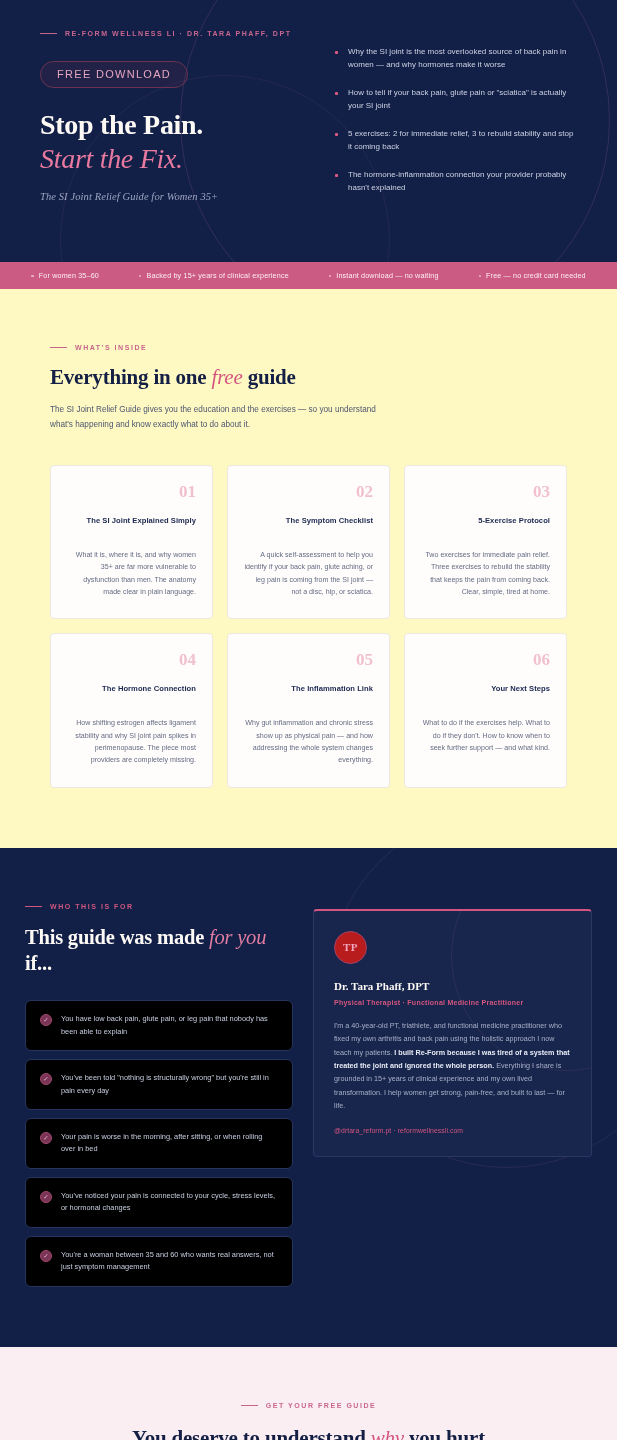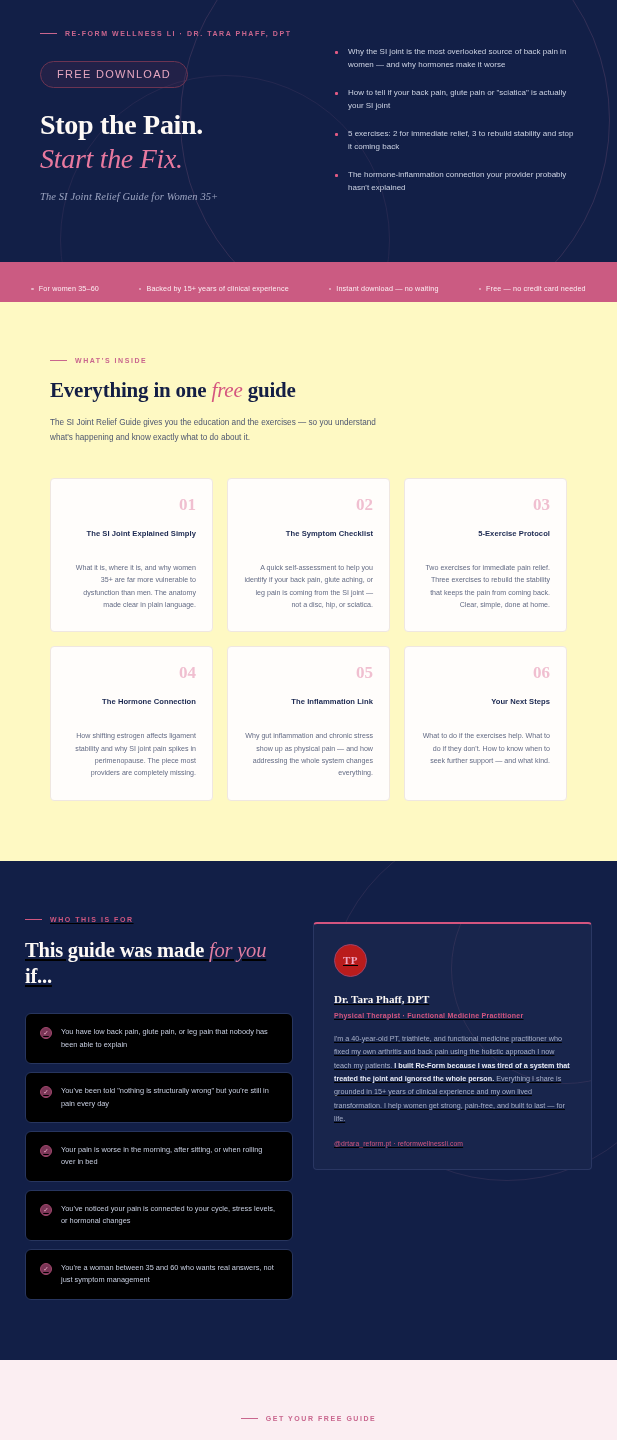--- a/index.html
+++ b/index.html
@@ -121,21 +121,20 @@
     gap: 0;
   }
   .banner-item {
     position: relative;
     font-size: 7.2px;
     color: #fdeef3;
     letter-spacing: 0.15px;
     padding: 0 20px;
     display: flex; align-items: center; gap: 5px;
     white-space: nowrap;
-    margin-top: 13px;
   }
   .banner-item .dot {
     display: inline-block;
     width: 2.5px; height: 2.5px;
     background: rgba(255,255,255,0.55);
     border-radius: 50%;
     flex: none;
   }
 
   
@@ -197,21 +196,20 @@
     line-height: 1.74;
     color: #636b84;
   }
 
   
   .who {
     background: #121f47;
     padding: 55px 25px 60px 25px;
     position: relative;
     overflow: hidden;
-    text-decoration: underline;
   }
   .who-arc {
     position: absolute;
     width: 360px; height: 360px;
     border: 1px solid rgba(197,120,155,0.13);
     border-radius: 50%;
     right: -70px; top: -40px;
     pointer-events: none;
   }
   .who-inner { position: relative; display: flex; gap: 20px; align-items: flex-start; }
@@ -417,21 +415,21 @@
         <div class="cb">What it is, where it is, and why women 35+ are far more vulnerable to dysfunction than men. The anatomy made clear in plain language.</div>
       </div>
       <div class="num-card">
         <div class="num">02</div>
         <div class="ct">The Symptom Checklist</div>
         <div class="cb">A quick self-assessment to help you identify if your back pain, glute aching, or leg pain is coming from the SI joint — not a disc, hip, or sciatica.</div>
       </div>
       <div class="num-card">
         <div class="num">03</div>
         <div class="ct">5-Exercise Protocol</div>
-        <div class="cb">Two exercises for immediate pain relief. Three exercises to rebuild the stability that keeps the pain from coming back. Clear, simple, done at home.</div>
+        <div class="cb">Two exercises for immediate pain relief. Three exercises to rebuild the stability that keeps the pain from coming back. Clear, simple, tired at home.</div>
       </div>
       <div class="num-card">
         <div class="num">04</div>
         <div class="ct">The Hormone Connection</div>
         <div class="cb">How shifting estrogen affects ligament stability and why SI joint pain spikes in perimenopause. The piece most providers are completely missing.</div>
       </div>
       <div class="num-card">
         <div class="num">05</div>
         <div class="ct">The Inflammation Link</div>
         <div class="cb">Why gut inflammation and chronic stress show up as physical pain — and how addressing the whole system changes everything.</div>

